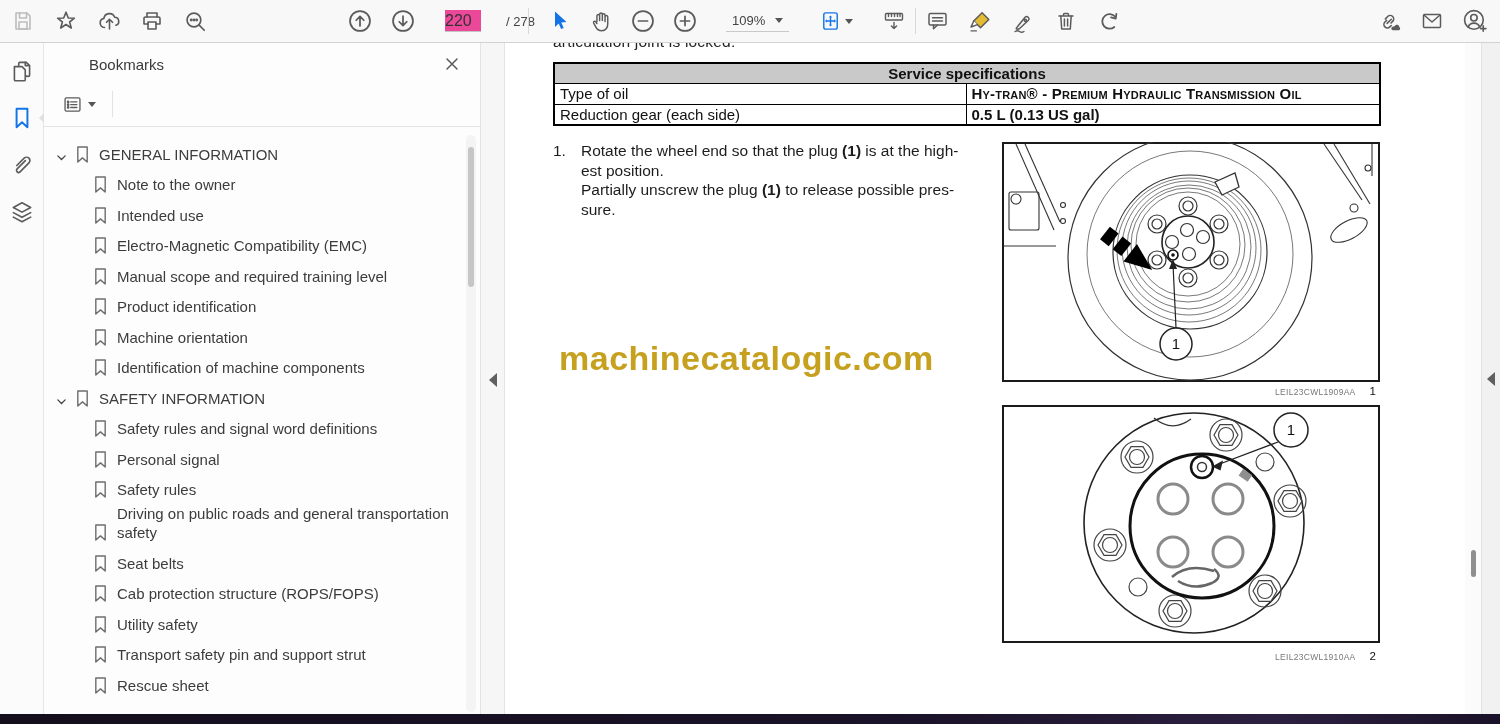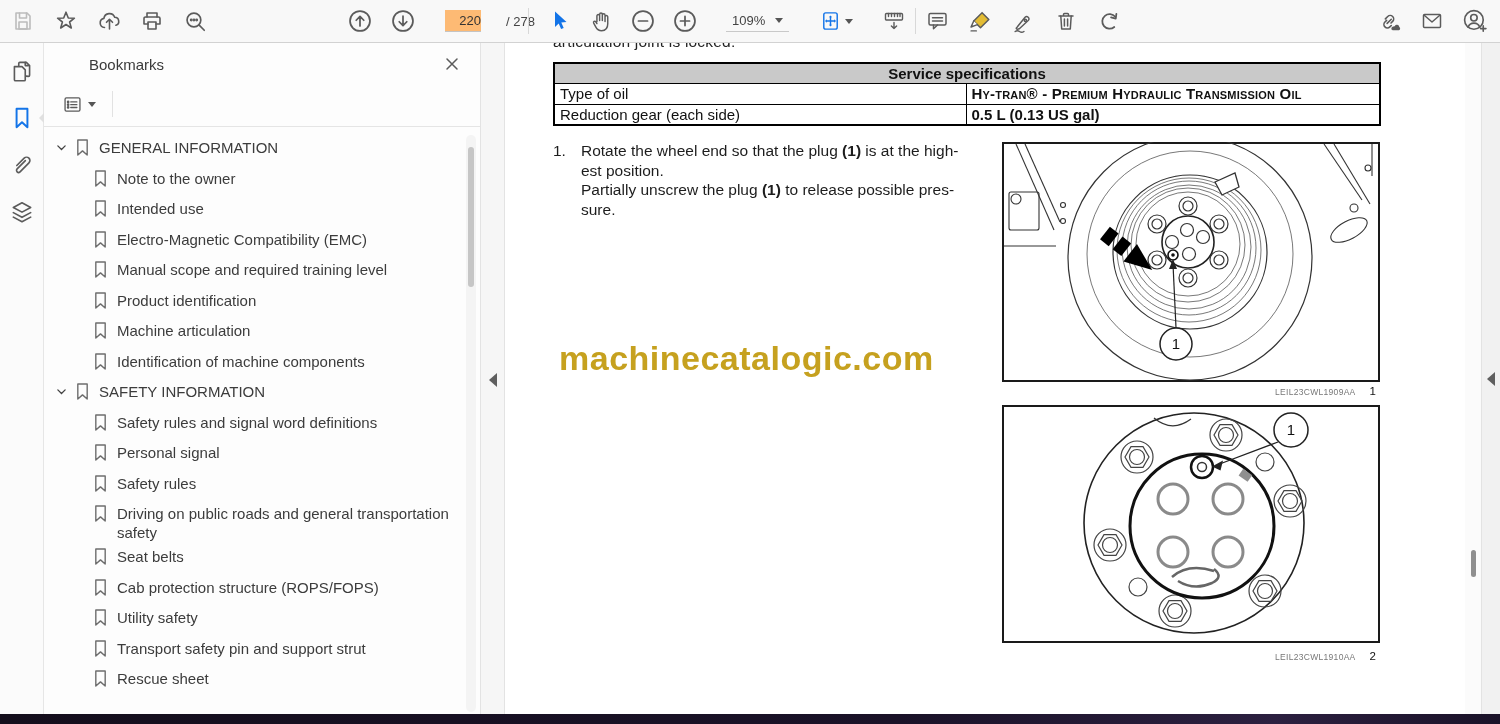--- a/index.html
+++ b/index.html
@@ -5,22 +5,22 @@
   *{margin:0;padding:0;box-sizing:border-box}
   html,body{width:1500px;height:724px;overflow:hidden;background:#fff;
     font-family:"Liberation Sans","DejaVu Sans",sans-serif;color:#333}
   
   .toolbar{position:absolute;left:0;top:0;width:1500px;height:43px;background:#f8f8f8;
     border-bottom:1px solid #d2d2d2;z-index:5}
   .tgroup{position:absolute;top:0;height:42px;display:flex;align-items:center}
   .tbtn{width:26px;height:26px;display:flex;align-items:center;justify-content:center;flex:none}
   .tbtn svg{display:block}
   .vsep{position:absolute;top:8px;width:1px;height:26px;background:#d8d8d8}
-  .pgbox{width:36px;height:22px;border:none;border-bottom:1px solid #c4c4c4;background:#fdba74;
-    text-align:right;font-size:13px;color:#333;font-family:inherit}
+  .pgbox{width:36px;height:22px;border:none;border-bottom:1px solid #c4c4c4;background:#ec4899;
+    text-align:left;font-size:16px;color:#333;font-family:inherit}
   .pgtotal{font-size:13px;color:#444;margin-left:8px}
   .zoomctl{display:flex;align-items:center;gap:10px;border-bottom:1px solid #c9c9c9;
     padding:2px 6px 3px 6px;margin-left:12px}
   .zoomctl .zl{font-size:13px;color:#444}
   .caret{width:0;height:0;border-left:4px solid transparent;border-right:4px solid transparent;
     border-top:5px solid #555}
   
   .leftrail{position:absolute;left:0;top:43px;width:44px;height:671px;background:#fbfbfb;
     border-right:1px solid #e6e6e6;display:flex;flex-direction:column;align-items:center;
     padding-top:13px;gap:17px}
@@ -31,21 +31,21 @@
   .panel{position:absolute;left:44px;top:43px;width:436px;height:671px;background:#fdfdfd}
   .panel-head{position:absolute;left:0;top:0;right:0;height:42px;display:flex;align-items:center}
   .panel-title{font-size:15px;color:#3a3a3a;margin-left:45px}
   .panel-close{position:absolute;right:18px;top:11px;width:20px;height:20px;display:flex;
     align-items:center;justify-content:center}
   .opts-row{position:absolute;left:14px;top:44px;height:34px;display:flex;align-items:center}
   .opts-btn{display:flex;align-items:center;gap:5px;padding:3px 4px}
   .opts-sep{width:1px;height:26px;background:#e2e2e2;margin-left:12px}
   .panel-div{position:absolute;left:0;right:0;top:83px;height:1px;background:#e5e5e5}
   .bm-list{position:absolute;left:0;top:90px;right:24px;bottom:0;overflow:hidden}
-  .bm-row{display:flex;align-items:flex-start;min-height:30.5px;padding-top:4px}
+  .bm-row{display:flex;align-items:flex-end;min-height:30.5px;padding-top:4px}
   .bm-row .chev{flex:none;margin-top:4px}
   .bm-row .bmico{flex:none;margin-top:1px}
   .bm-label{font-size:15px;color:#3c3c3c;margin-left:9px;line-height:19px;padding-top:1px}
   .bm-row.lvl0{padding-left:11px}
   .bm-row.lvl0 .bmico{margin-left:7px}
   .bm-row.lvl1{padding-left:49px}
   .panel-scroll{position:absolute;right:4px;top:92px;bottom:2px;width:10px;background:#f4f4f4;border-radius:5px}
   .panel-thumb{position:absolute;left:2px;top:12px;width:6px;height:140px;background:#c6c6c6;border-radius:3px}
   
   .gutterL{position:absolute;left:480px;top:43px;width:25px;height:671px;background:#f6f6f6;
@@ -344,21 +344,21 @@
     <svg class="bmico" width="15" height="19" viewBox="0 0 16 20" fill="none" stroke="#6e6e6e" stroke-width="1.5" stroke-linejoin="round">
           <path d="M3,2 h10 V18 l-5,-4.4 -5,4.4 z"></path>
         </svg>
     <span class="bm-label">Product identification</span>
   </div>
       <div class="bm-row lvl1">
 
     <svg class="bmico" width="15" height="19" viewBox="0 0 16 20" fill="none" stroke="#6e6e6e" stroke-width="1.5" stroke-linejoin="round">
           <path d="M3,2 h10 V18 l-5,-4.4 -5,4.4 z"></path>
         </svg>
-    <span class="bm-label">Machine articulation</span>
+    <span class="bm-label">Machine orientation</span>
   </div>
       <div class="bm-row lvl1">
 
     <svg class="bmico" width="15" height="19" viewBox="0 0 16 20" fill="none" stroke="#6e6e6e" stroke-width="1.5" stroke-linejoin="round">
           <path d="M3,2 h10 V18 l-5,-4.4 -5,4.4 z"></path>
         </svg>
     <span class="bm-label">Identification of machine components</span>
   </div>
       <div class="bm-row lvl0">
     <svg class="chev" width="13" height="13" viewBox="0 0 16 16" fill="none" stroke="#444" stroke-width="1.6" stroke-linecap="round">

